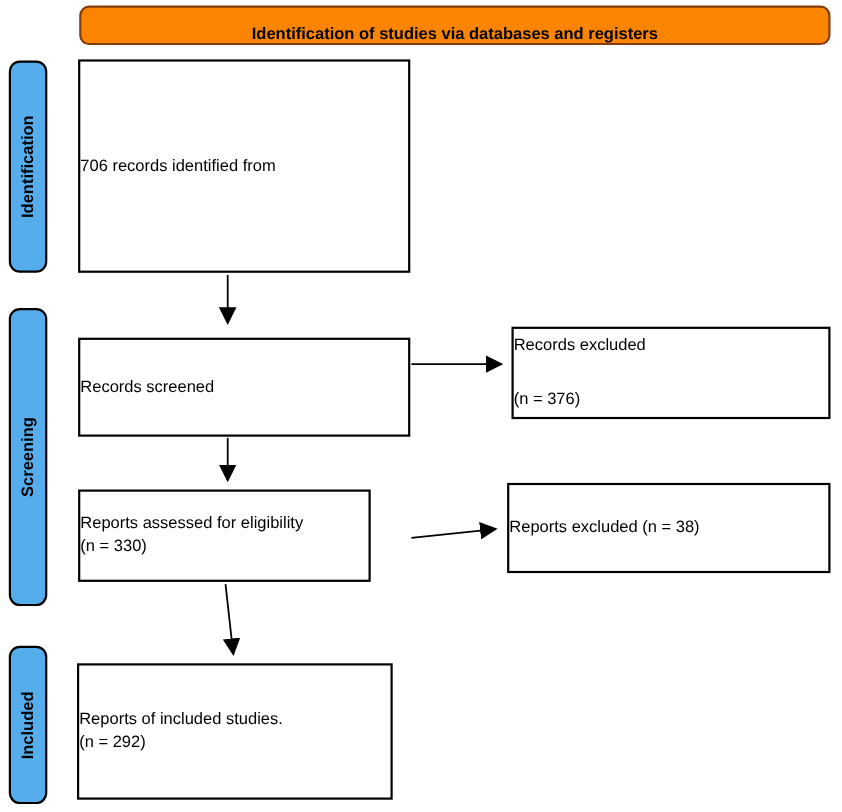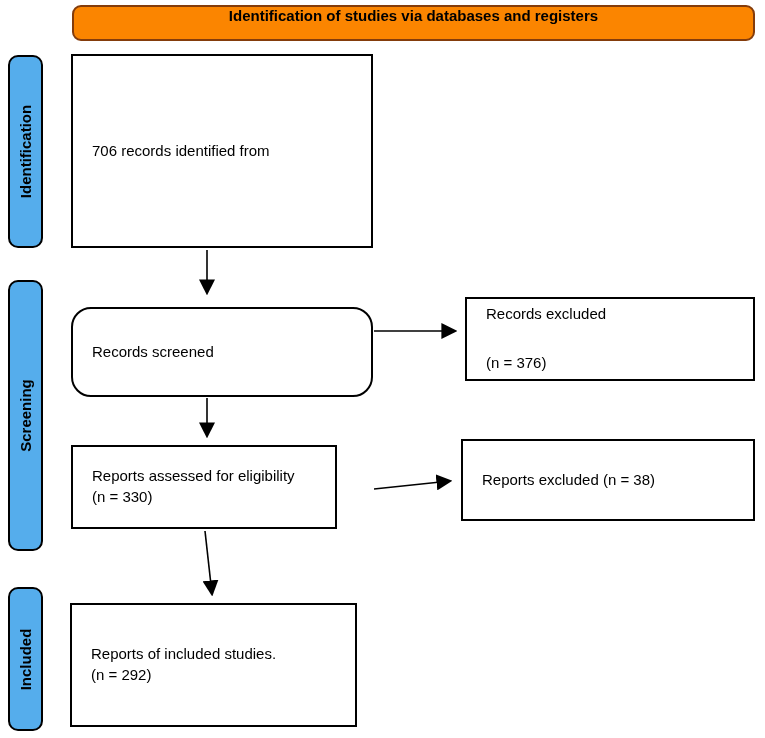--- a/index.html
+++ b/index.html
@@ -19,21 +19,21 @@
     position: absolute;
     left: 72px;
     top: 5px;
     width: 683px;
     height: 36px;
     background: #FB8500;
     border: 2px solid #843C0B;
     border-radius: 9px;
     box-sizing: border-box;
     display: flex;
-    align-items: flex-start;
+    align-items: flex-end;
     justify-content: center;
     font-size: 15px;
     font-weight: bold;
     color: #000000;
   }
   .stage-bar {
     position: absolute;
     left: 8px;
     width: 35px;
     background: #55ADEC;
@@ -55,28 +55,27 @@
   .stage-screening      { top: 280px; height: 271px; }
   .stage-included       { top: 587px; height: 144px; }
   .flow-box {
     position: absolute;
     background: #ffffff;
     border: 2.5px solid #000000;
     box-sizing: border-box;
     display: flex;
     flex-direction: column;
     justify-content: center;
-    padding-left: 19px;
     padding-right: 8px;
     font-size: 15px;
     line-height: 1.38;
     color: #000000;
   }
   .box-identified       { left: 71px;  top: 54px;  width: 302px; height: 194px; }
-  .box-screened         { left: 71px;  top: 307px; width: 302px; height: 90px; border-radius: 20px;  }
+  .box-screened         { left: 71px;  top: 307px; width: 302px; height: 90px;  }
   .box-records-excluded { left: 465px; top: 297px; width: 290px; height: 84px; gap: 28px;  }
   .box-assessed         { left: 71px;  top: 445px; width: 266px; height: 84px;  }
   .box-reports-excluded { left: 461px; top: 439px; width: 294px; height: 82px;  }
   .box-included         { left: 70px;  top: 603px; width: 287px; height: 124px; }
   .arrow-layer {
     position: absolute;
     left: 0;
     top: 0;
     width: 765px;
     height: 738px;

